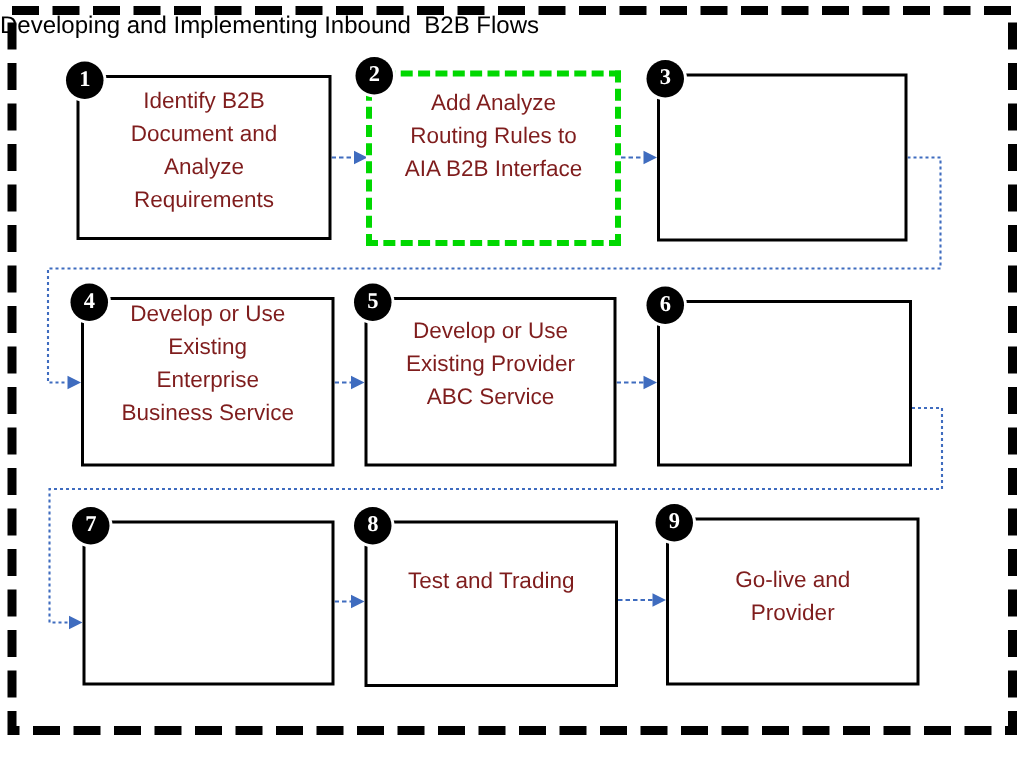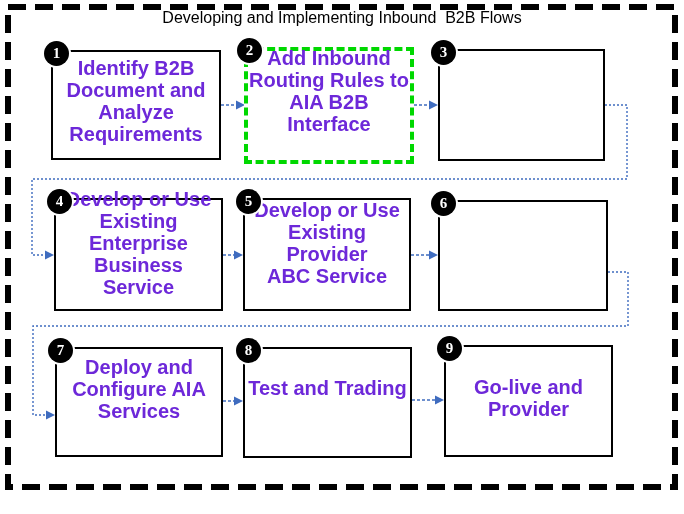--- a/index.html
+++ b/index.html
@@ -6,30 +6,30 @@
   .stage{
     position:relative;width:684px;height:514px;background:#fff;overflow:hidden;
     font-family:"Liberation Sans", sans-serif;
   }
   .lines{position:absolute;left:0;top:0;z-index:0;}
   .outer-border{fill:none;stroke:#000;stroke-width:6;stroke-dasharray:18 9;}
   .conn path{fill:none;stroke:#3f6cbf;stroke-width:1.4;stroke-dasharray:3 2;}
   .conn.long path{stroke-dasharray:2 2;}
   .conn polygon{fill:#3f6cbf;stroke:none;}
   .title{
-    position:absolute;left:0;top:9px;width:100%;text-align:center;z-index:1;
+    position:absolute;left:0;top:9px;width:100%;text-align:left;z-index:1;
     font-size:16px;color:#000;white-space:pre;letter-spacing:0px;
   }
   .box{
     position:absolute;box-sizing:border-box;background:#fff;border:2px solid #000;
     display:flex;align-items:center;justify-content:center;text-align:center;
     z-index:1;
   }
   .box-label{
-    white-space:pre-line;font-size:20px;line-height:22px;color:#6d28d9;width:100%;font-weight:bold;
+    white-space:pre-line;font-size:15px;line-height:22px;color:#7f1d1d;width:100%;
   }
   .box.highlight{border:4px dashed #00d800;}
   .badge{
     position:absolute;width:25px;height:25px;border-radius:50%;background:#000;
     color:#fff;display:flex;align-items:center;justify-content:center;
     font-family:"Liberation Serif", serif;font-weight:bold;font-size:15px;
     box-shadow:0 0 0 2px #fff;z-index:2;left:-9px;top:-11px;
   }
   .box.highlight .badge{left:-11px;top:-13px;}
   
@@ -97,21 +97,21 @@
   <div class="box b1">
     <div class="badge">1</div>
     <div class="box-label">Identify B2B
 Document and
 Analyze
 Requirements</div>
   </div>
 
   <div class="box b2 highlight">
     <div class="badge">2</div>
-    <div class="box-label">Add Inbound
+    <div class="box-label">Add Analyze
 Routing Rules to
 AIA B2B Interface</div>
   </div>
 
   <div class="box b3">
     <div class="badge">3</div>
   </div>
 
   <div class="box b4">
     <div class="badge">4</div>
@@ -127,23 +127,20 @@
 Existing Provider
 ABC Service</div>
   </div>
 
   <div class="box b6">
     <div class="badge">6</div>
   </div>
 
   <div class="box b7">
     <div class="badge">7</div>
-    <div class="box-label">Deploy and
-Configure AIA
-Services</div>
   </div>
 
   <div class="box b8">
     <div class="badge">8</div>
     <div class="box-label">Test and Trading</div>
   </div>
 
   <div class="box b9">
     <div class="badge">9</div>
     <div class="box-label">Go-live and

